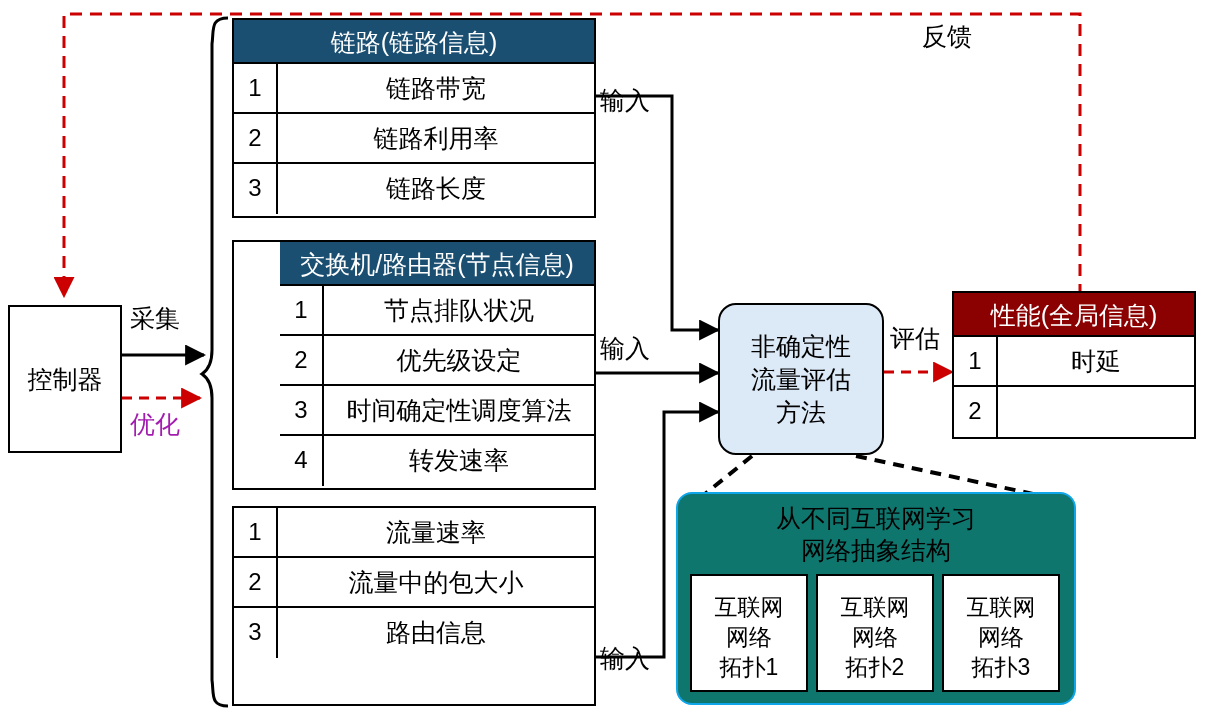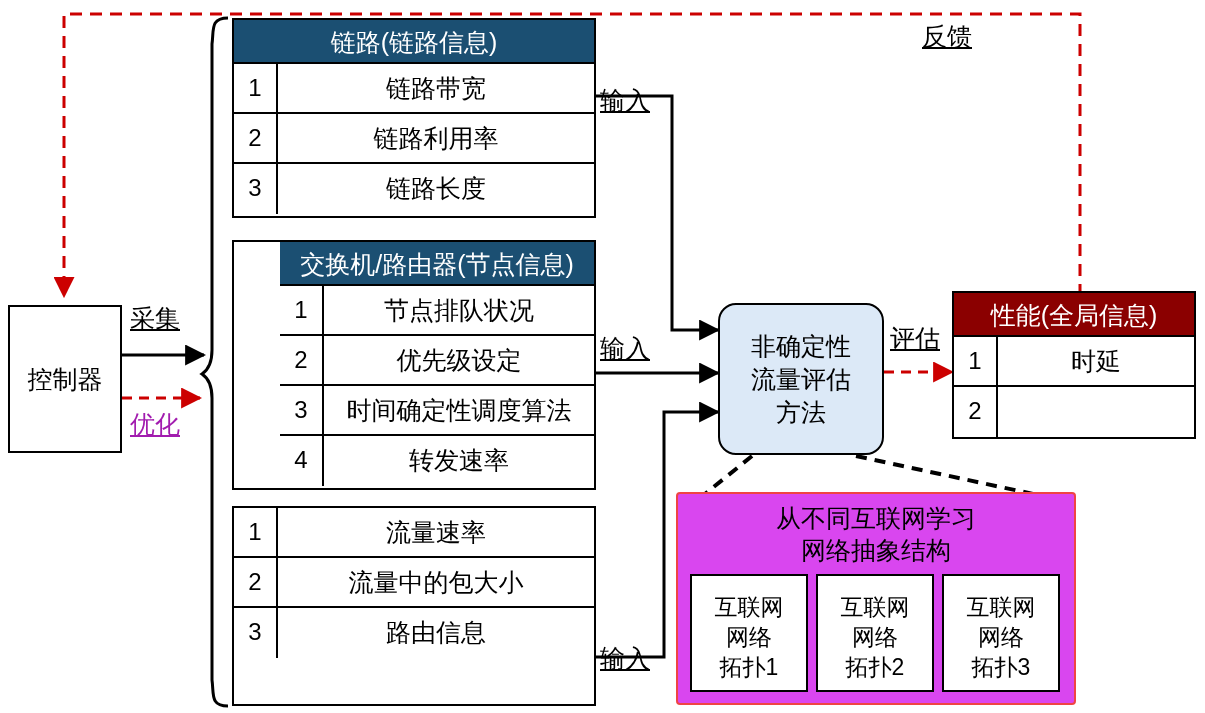--- a/index.html
+++ b/index.html
@@ -91,23 +91,23 @@
     align-items: center;
     justify-content: center;
     font-size: 25px;
     line-height: 33px;
     text-align: left;
   }
 
   
   #learn-panel {
     position: absolute;
-    border: 2px solid #ef4444;
-    border-radius: 4px;
-    background: #d946ef;
+    border: 2px solid #0ea5e9;
+    border-radius: 16px;
+    background: #0f766e;
     box-sizing: border-box;
   }
   #learn-title {
     text-align: center;
     font-size: 25px;
     line-height: 32px;
     padding-top: 8px;
     white-space: pre-line;
   }
   .topo-box {
@@ -120,21 +120,20 @@
     line-height: 30px;
     padding-top: 16px;
     white-space: pre-line;
   }
 
   
   .label {
     position: absolute;
     font-size: 25px;
     white-space: nowrap;
-    text-decoration: underline;
   }
   .label.red { color: #a21caf; }
 
   svg.overlay {
     position: absolute;
     left: 0; top: 0;
     width: 1205px;
     height: 713px;
     pointer-events: none;
   }

